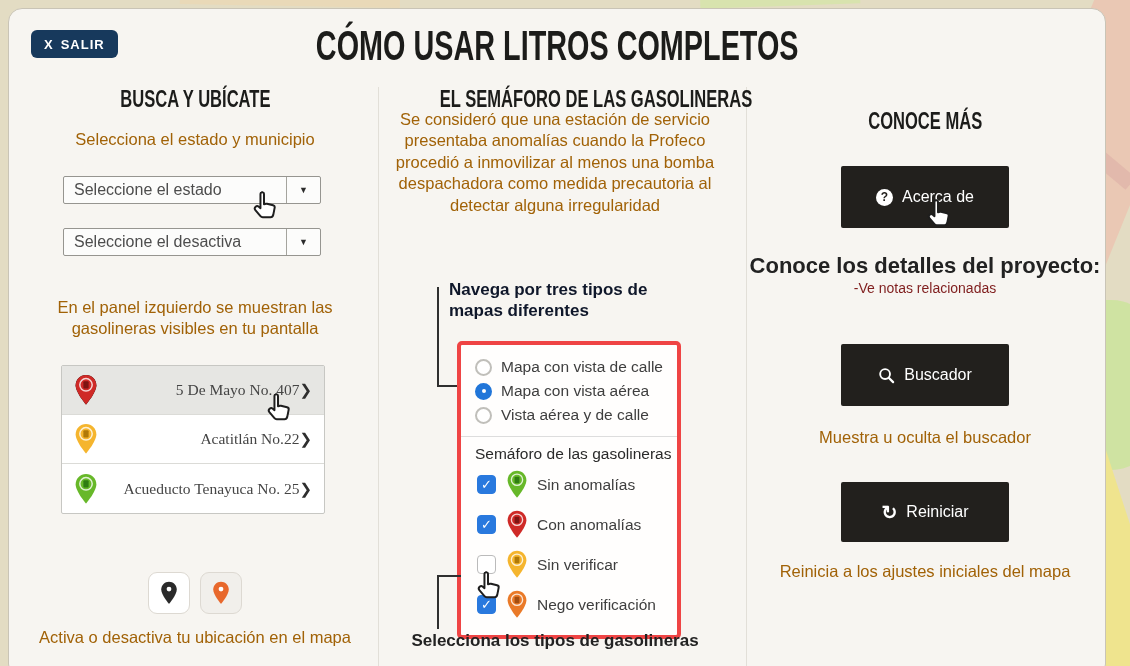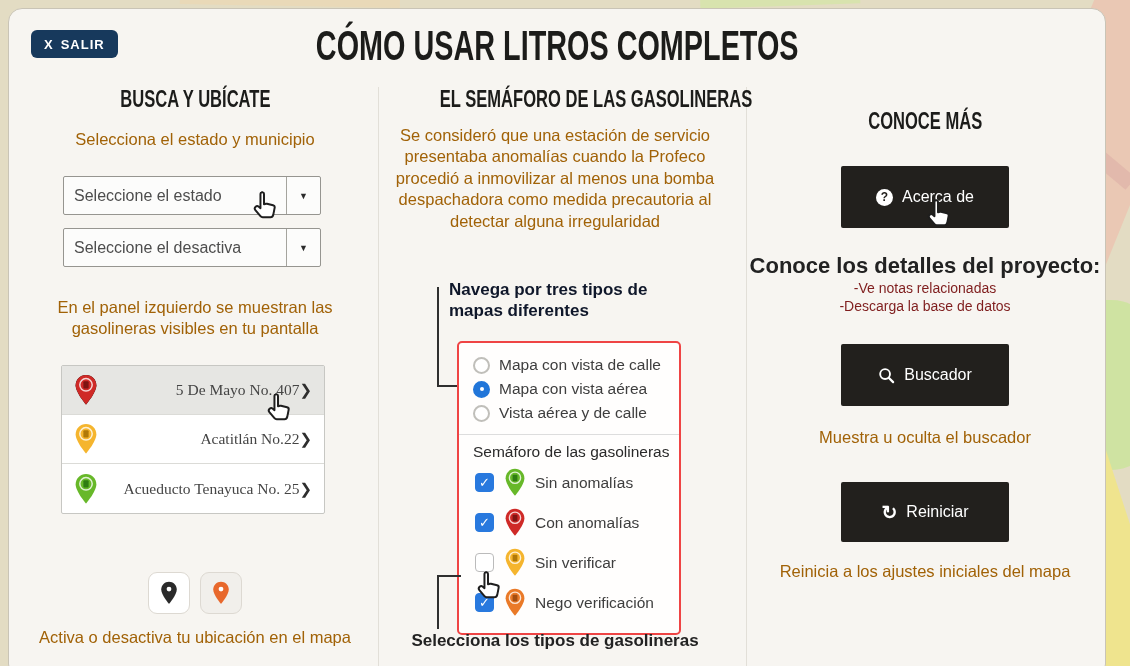--- a/index.html
+++ b/index.html
@@ -37,21 +37,21 @@
   .col2 { left:370px; width:352px; }
   .col3 { left:740px; width:352px; }
 
   .col-header { position:absolute; left:0; right:0; text-align:center; }
   .col-header .cond { font-size:23px; }
 
   .body-text { font-size:16.5px; line-height:1.3; color:#a16207; }
 
   
   .intro1 { position:absolute; left:0; right:0; top:120px; }
-  .select-box { position:absolute; left:34px; width:258px; height:39px; background:#fcfcfb;
+  .select-box { position:absolute; left:34px; width:258px; height:28px; background:#fcfcfb;
                 border:1px solid #969590; border-radius:2px; display:flex; align-items:center; cursor:pointer; }
   .select-box .val { flex:1; text-align:left; padding-left:10px; font-size:16px; color:#4d4d4d; }
   .select-box .arrow-cell { width:34px; height:100%; border-left:1px solid #a5a49e;
                 display:flex; align-items:center; justify-content:center; font-size:9px; color:#2b2b2b; }
   .sel1 { top:167px; } .sel2 { top:219px; }
 
   .note1 { position:absolute; left:6px; right:6px; top:288px; }
 
   .station-list { position:absolute; left:32px; top:356px; width:264px; background:#fff;
                   border:1px solid #c7c7c3; border-radius:2px; }
@@ -66,27 +66,27 @@
   .pin-sm { width:18px; height:24px; }
 
   .loc-btns { position:absolute; left:0; right:0; top:563px; display:flex; justify-content:center; gap:10px; }
   .loc-btn { width:42px; height:42px; background:#fff; border:1px solid #ddd9d2; border-radius:9px;
              display:flex; align-items:center; justify-content:center; cursor:pointer; }
   .loc-btn.lb2 { background:#f1efeb; }
 
   .note2 { position:absolute; left:0; right:0; top:618px; }
 
   
-  .desc2 { position:absolute; left:8px; right:8px; top:116px; }
+  .desc2 { position:absolute; left:8px; right:8px; top:100px; }
   .maps-label { position:absolute; left:70px; top:270px; width:240px; text-align:left;
                 font-size:17px; font-weight:bold; color:#0f172a; line-height:1.25; }
   .connector { position:absolute; background:#2f2f2f; }
 
   .widget-box { position:absolute; left:78px; top:332px; width:224px; background:#fffefd;
-                border:2px solid #ef4444; border-radius:5px; padding:10px 0 12px 0; }
+                border:4px solid #ef4444; border-radius:5px; padding:10px 0 12px 0; }
   .radio-row { display:flex; align-items:center; padding:3px 0 3px 14px; cursor:pointer; }
   .radio { width:17px; height:17px; border-radius:50%; border:2px solid #c0bfba; background:#fff; flex:0 0 auto; }
   .radio.on { border-color:#2176d9; background:#2176d9; position:relative; }
   .radio.on::after { content:""; position:absolute; left:4.5px; top:4.5px; width:4px; height:4px;
                      background:#fff; border-radius:50%; }
   .radio-row .r-label { margin-left:9px; font-size:15.5px; color:#3e3e3e; }
 
   .box-sep { border-top:1px solid #ddd; margin:9px 0 8px 0; }
   .legend-header { text-align:left; padding-left:14px; font-size:15.5px; font-weight:normal; color:#2a2a2a; }
   .legend-row { display:flex; align-items:center; padding:4px 0 4px 16px; margin-top:3px; cursor:pointer; }
@@ -306,21 +306,20 @@
       </div>
 
       <button class="dark-btn btn-about">
         <span class="q-circle">?</span>
         <span>Acerca de</span>
       </button>
 
       <div class="about-notes">
         <div class="t">Conoce los detalles del proyecto:</div>
         <div class="n">-Ve notas relacionadas</div>
-        <div class="n">-Descarga la base de datos</div>
       </div>
 
       <button class="dark-btn btn-search">
         <svg width="17" height="17" viewBox="0 0 18 18">
           <circle cx="7.5" cy="7.5" r="5.2" fill="none" stroke="#ffffff" stroke-width="2"></circle>
           <line x1="11.6" y1="11.6" x2="16" y2="16" stroke="#ffffff" stroke-width="2.4" stroke-linecap="round"></line>
         </svg>
         <span>Buscador</span>
       </button>
 

